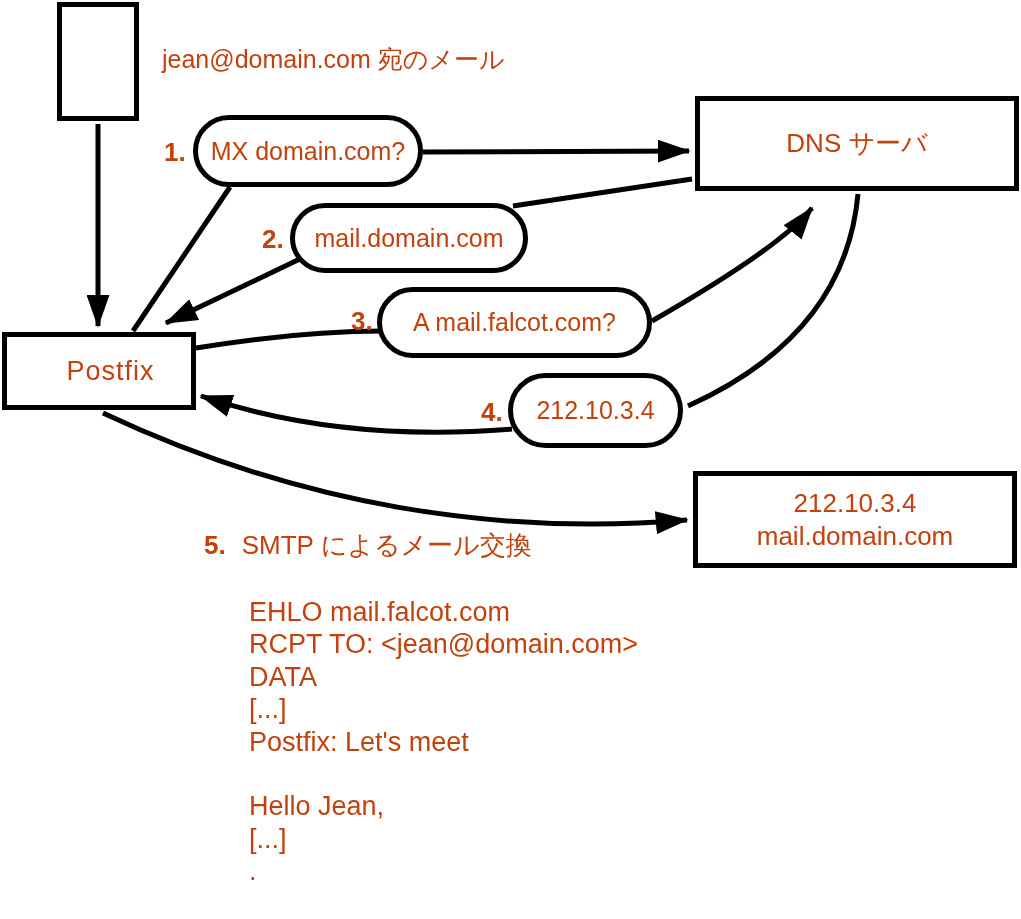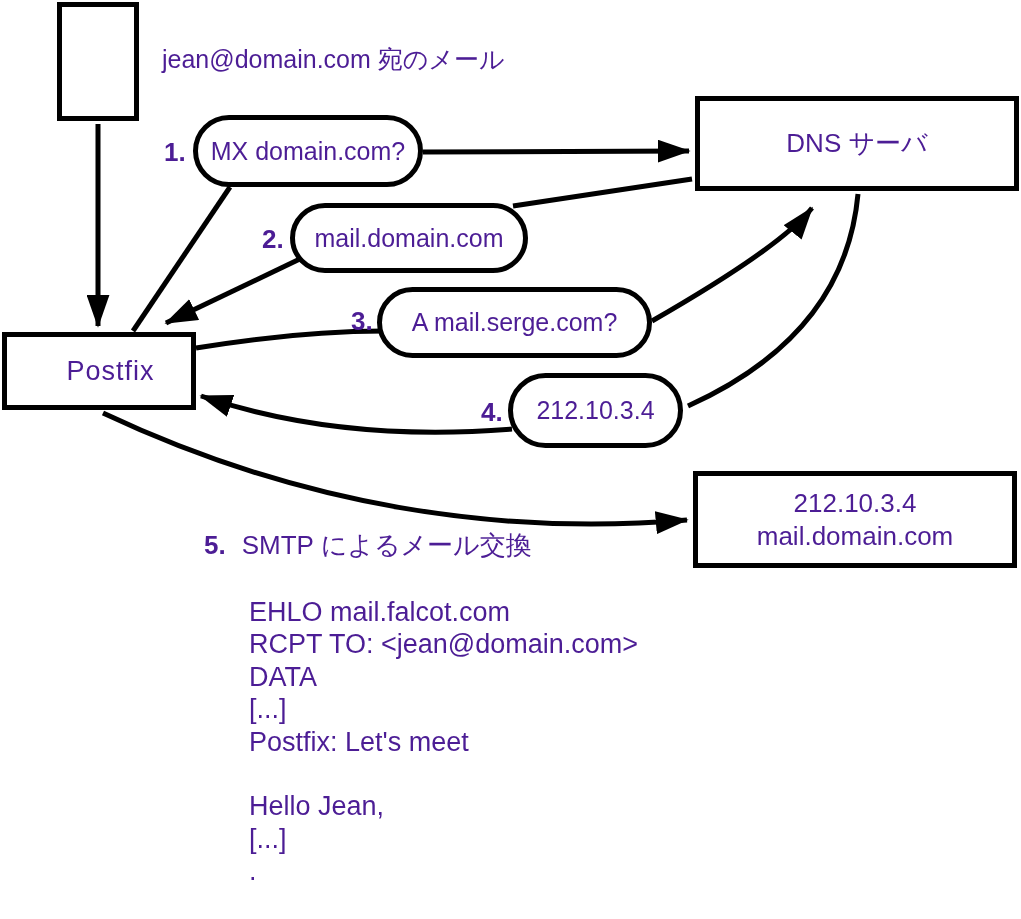--- a/index.html
+++ b/index.html
@@ -1,18 +1,18 @@
 <!DOCTYPE html>
 <html><head>
 <meta charset="utf-8">
 <style>
   html,body{margin:0;padding:0;background:#fff;}
   #canvas{
     position:relative;width:1021px;height:919px;background:#ffffff;
-    font-family:"Liberation Sans","DejaVu Sans",sans-serif;color:#4c1d95;overflow:hidden;
+    font-family:"Liberation Sans","DejaVu Sans",sans-serif;color:#c2410c;overflow:hidden;
   }
   #arrows{position:absolute;left:0;top:0;pointer-events:none;}
   .node{
     position:absolute;border:5px solid #000;background:#fff;box-sizing:border-box;
     display:flex;flex-direction:column;align-items:center;justify-content:center;
     text-align:left;
   }
   .node-label{font-size:26px;line-height:33px;}
   .postfix-label{font-size:27px;letter-spacing:1px;margin-left:23px;}
   .pill{
@@ -74,21 +74,21 @@
     <span>MX domain.com?</span>
   </div>
 
   <span class="num" style="left:262px;top:224px;">2.</span>
   <div class="pill" style="left:290px;top:203px;width:238px;height:70px;">
     <span>mail.domain.com</span>
   </div>
 
   <span class="num" style="left:351px;top:306px;">3.</span>
   <div class="pill" style="left:377px;top:287px;width:275px;height:71px;">
-    <span>A mail.serge.com?</span>
+    <span>A mail.falcot.com?</span>
   </div>
 
   <span class="num" style="left:481px;top:397px;">4.</span>
   <div class="pill" style="left:508px;top:373px;width:175px;height:75px;">
     <span>212.10.3.4</span>
   </div>
 
   <div class="step5" style="left:204px;top:528px;">
     <span class="n5">5.</span>
     <span>SMTP によるメール交換</span>

